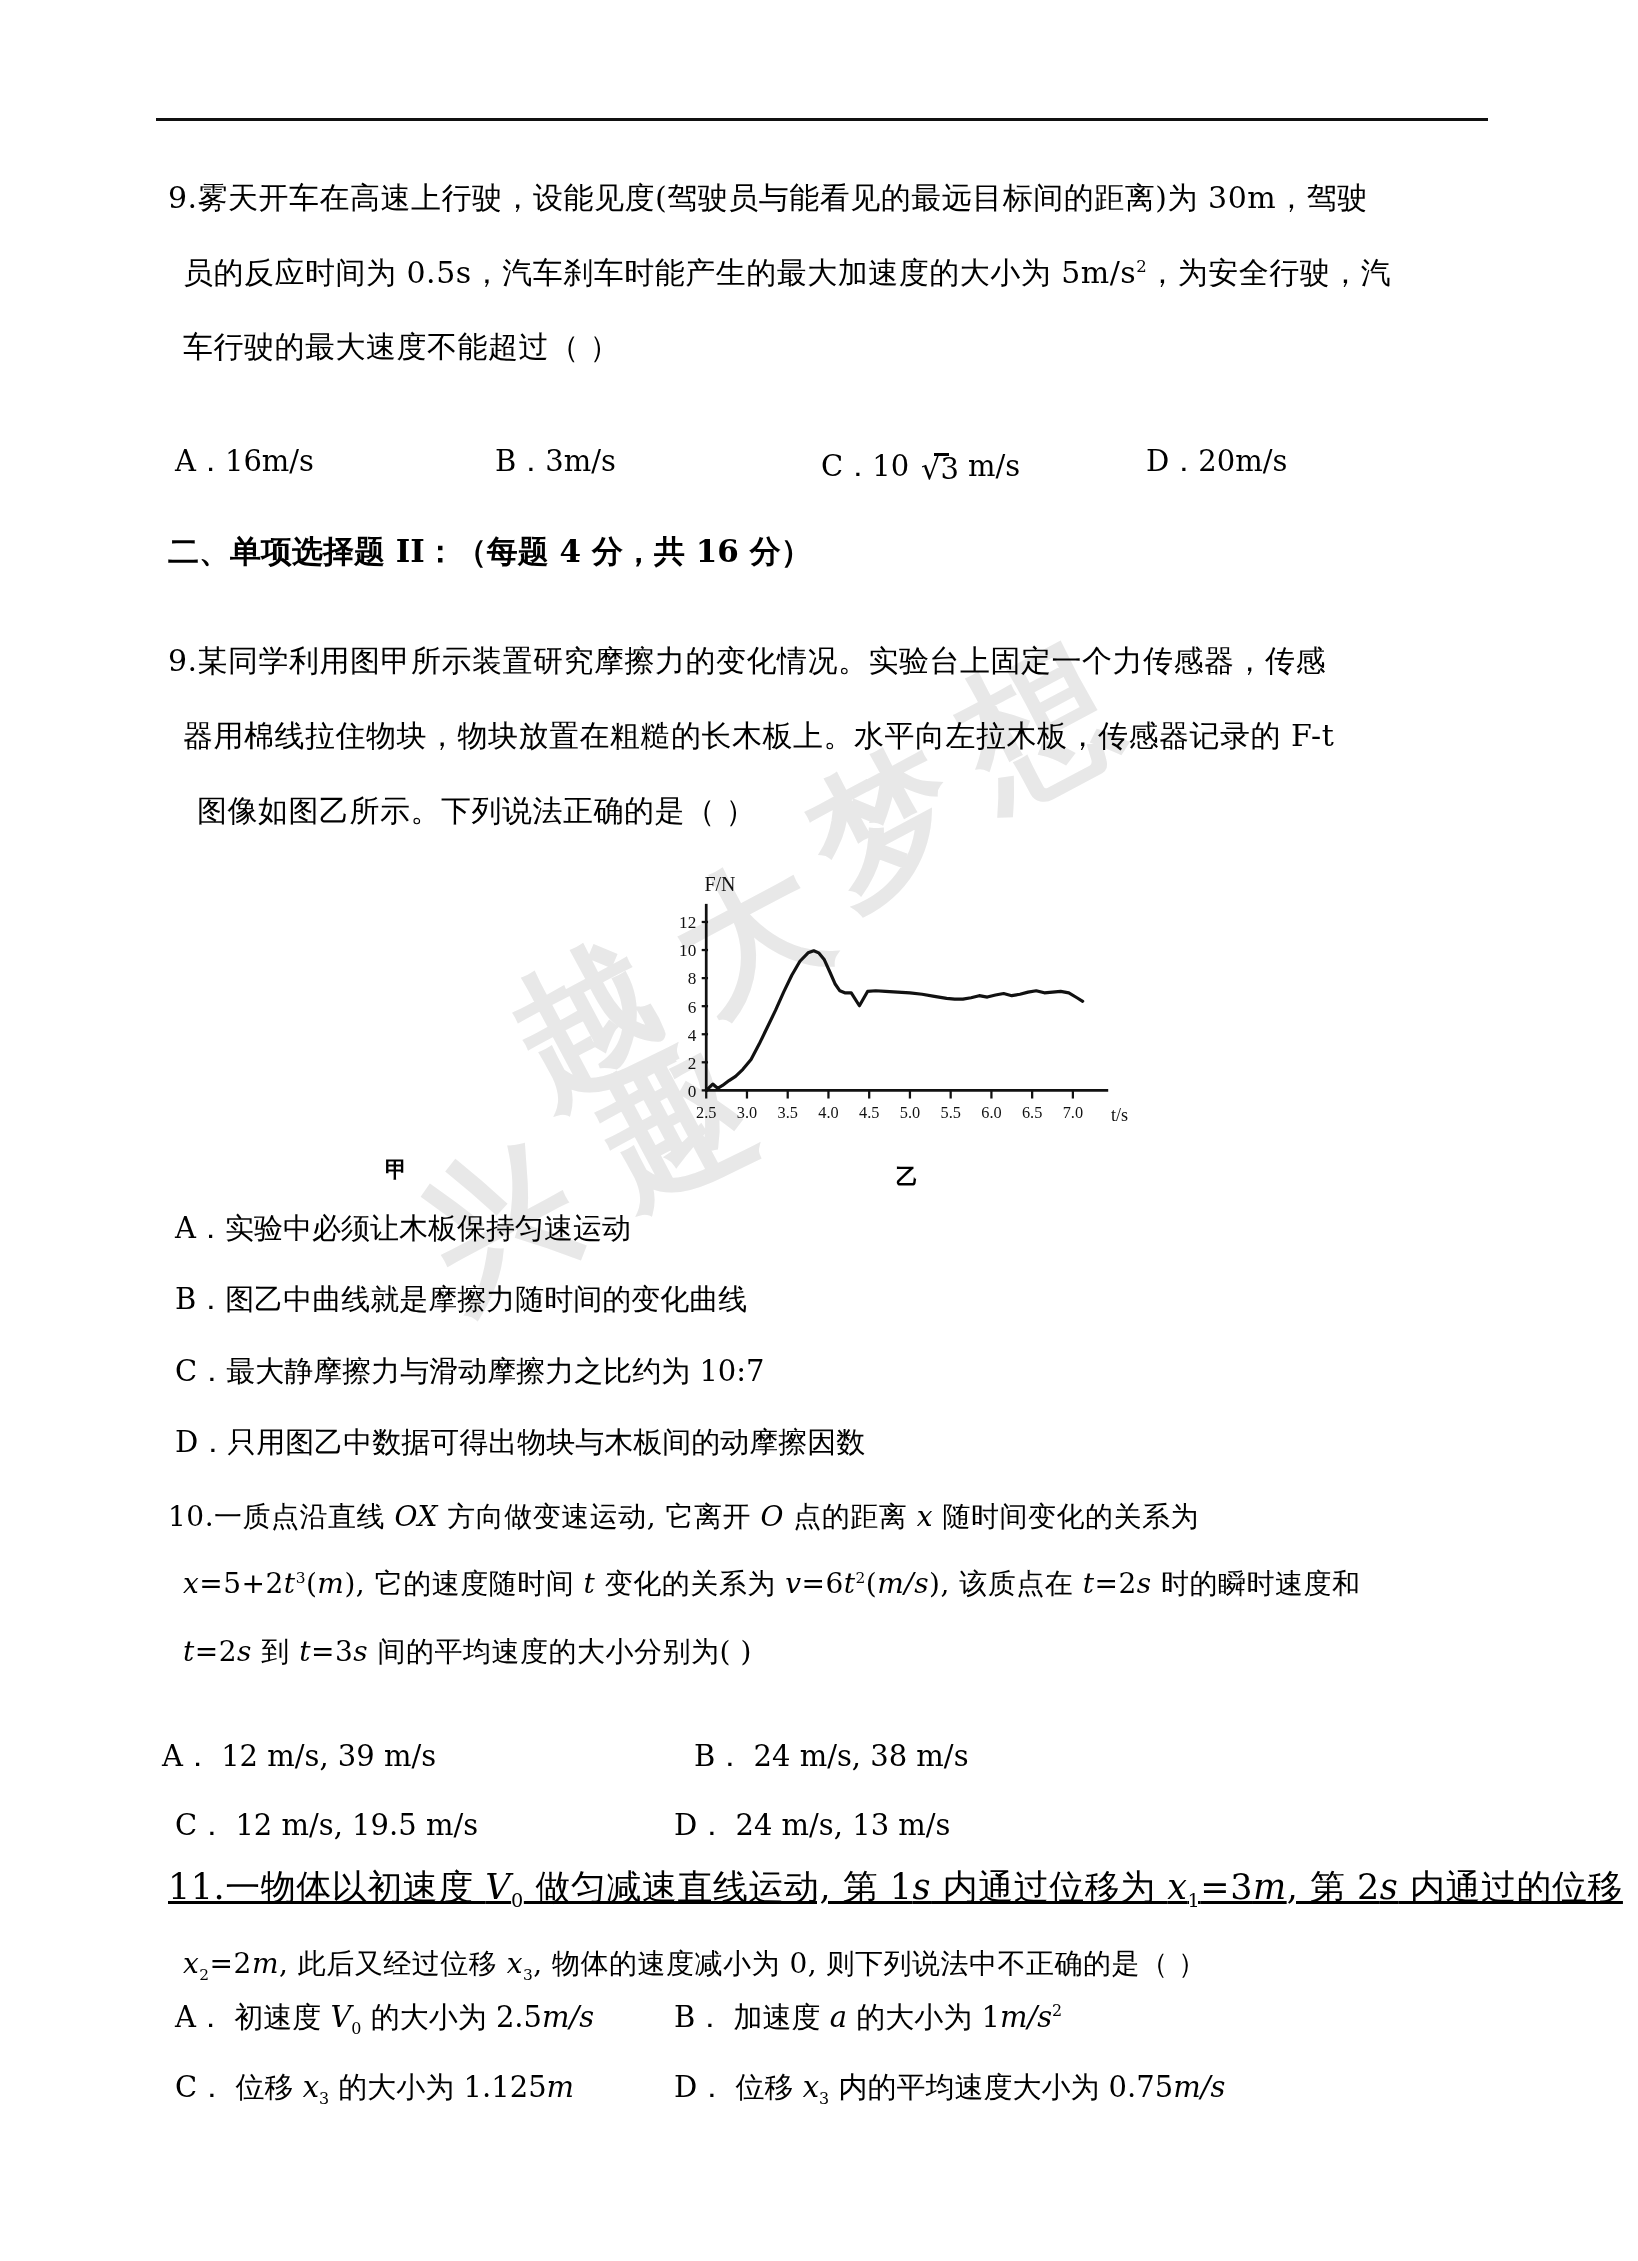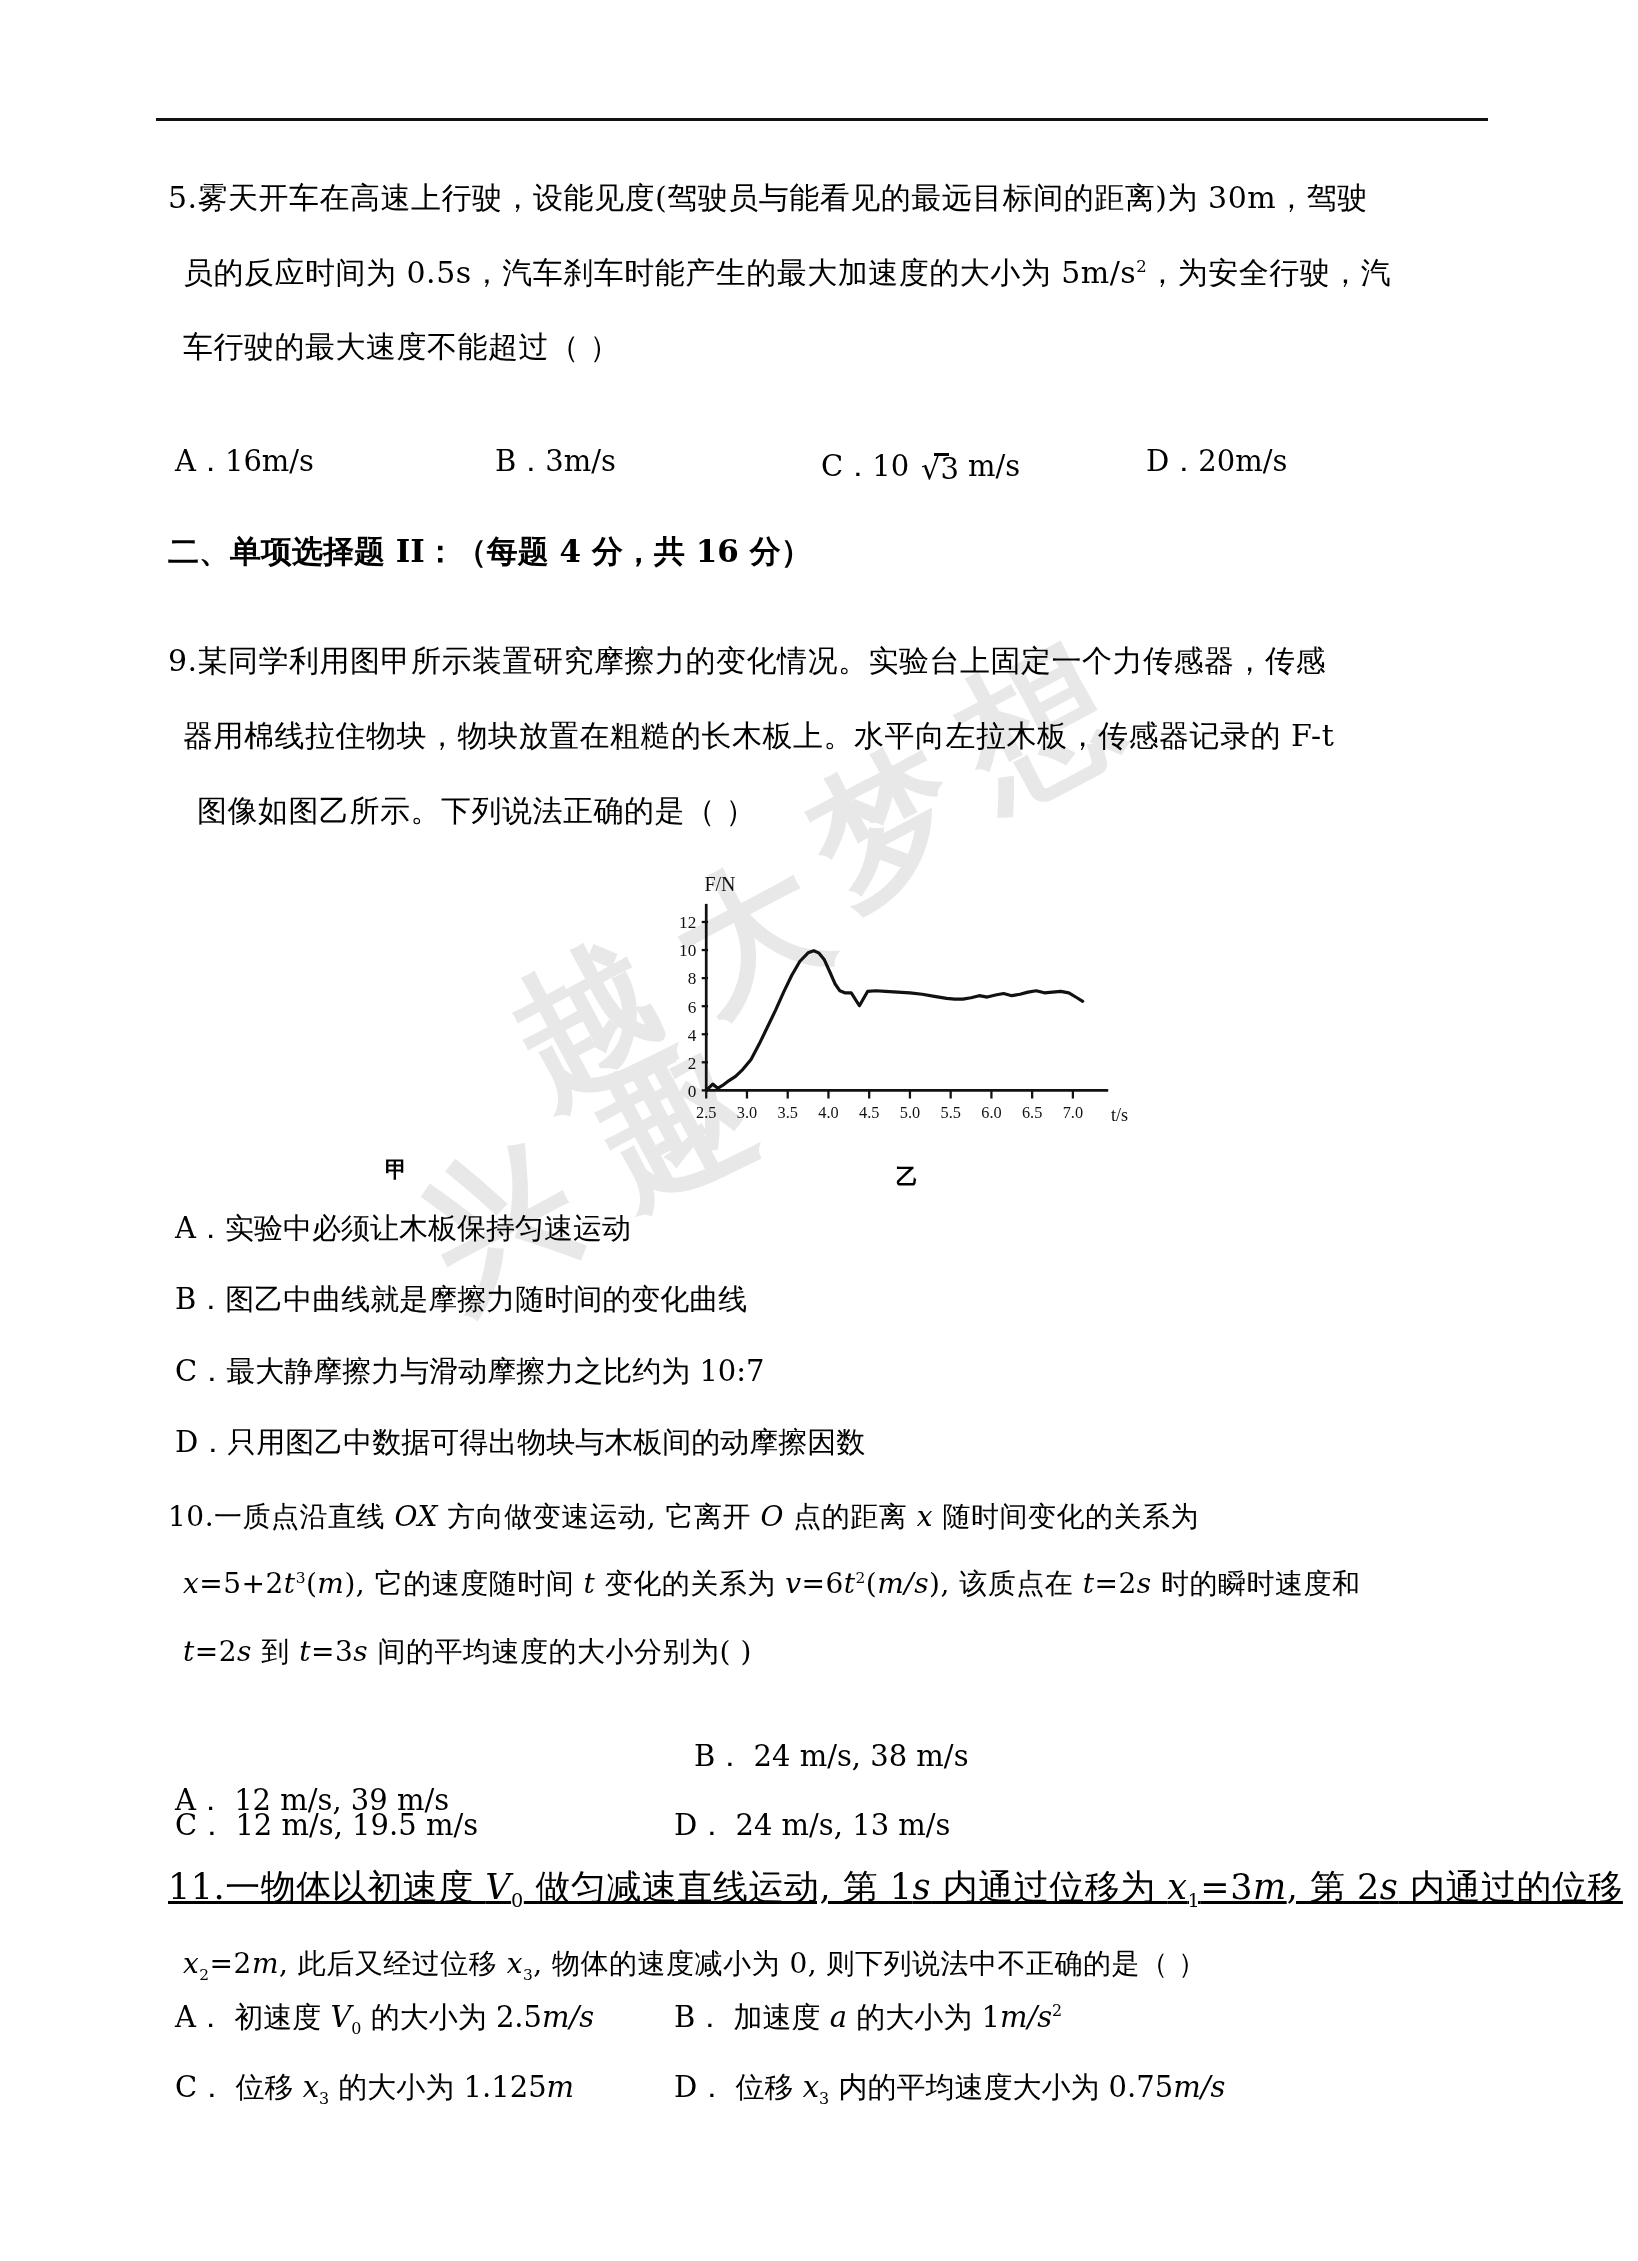--- a/index.html
+++ b/index.html
@@ -197,21 +197,21 @@
     <span class="wm-char" style="left:-18px; top:479px; font-size:149px; transform:rotate(-28deg);">兴</span>
     <span class="wm-char" style="left:154px; top:380px; font-size:149px; transform:rotate(-28deg);">趣</span>
     <span class="wm-char" style="left:235px; top:194px; font-size:145px; transform:rotate(-28deg);">大</span>
     <span class="wm-char" style="left:72px; top:280px; font-size:149px; transform:rotate(-28deg);">越</span>
     <span class="wm-char" style="left:371px; top:86px; font-size:145px; transform:rotate(-28deg);">梦</span>
     <span class="wm-char" style="left:520px; top:-18px; font-size:149px; transform:rotate(-28deg);">想</span>
   </div>
 
   <div class="content">
 
-    <div class="q-line cjk" style="left:168px; top:181px;">5.雾天开车在高速上行驶，设能见度(驾驶员与能看见的最远目标间的距离)为 30m，驾驶</div>
+    <div class="q-line cjk" style="left:168px; top:181px;">9.雾天开车在高速上行驶，设能见度(驾驶员与能看见的最远目标间的距离)为 30m，驾驶</div>
     <div class="q-line cjk" style="left:183px; top:256px;">
       <span>员的反应时间为 0.5s，汽车刹车时能产生的最大加速度的大小为 5m/s<sup>2</sup>，为安全行驶，汽</span>
     </div>
     <div class="q-line cjk" style="left:183px; top:330px;">车行驶的最大速度不能超过（      ）</div>
 
     <div class="opt cjk" style="left:175px; top:445px;">A．16m/s</div>
     <div class="opt cjk" style="left:495px; top:445px;">B．3m/s</div>
     <div class="opt cjk" style="left:821px; top:450px;">
       <span>C．10</span>
       <span class="sqrt-wrap">
@@ -302,21 +302,21 @@
     <div class="q-line cjk" style="left:168px; top:1501px; font-size:28px;">
       <span>10.一质点沿直线 <span class="ital">OX</span> 方向做变速运动, 它离开 <span class="ital">O</span> 点的距离 <span class="ital">x</span> 随时间变化的关系为</span>
     </div>
     <div class="q-line cjk" style="left:183px; top:1568px; font-size:28px;">
       <span><span class="ital">x</span>=5+2<span class="ital">t</span><sup>3</sup>(<span class="ital">m</span>), 它的速度随时间 <span class="ital">t</span> 变化的关系为 <span class="ital">v</span>=6<span class="ital">t</span><sup>2</sup>(<span class="ital">m/s</span>), 该质点在 <span class="ital">t</span>=2<span class="ital">s</span> 时的瞬时速度和</span>
     </div>
     <div class="q-line cjk" style="left:183px; top:1636px; font-size:28px;">
       <span><span class="ital">t</span>=2<span class="ital">s</span> 到 <span class="ital">t</span>=3<span class="ital">s</span> 间的平均速度的大小分别为(      )</span>
     </div>
 
-    <div class="opt cjk" style="left:175px; top:1740px; font-style:normal;margin-top:44px;">A． 12  m/s, 39  m/s</div>
+    <div class="opt cjk" style="left:162px; top:1740px; font-style:normal;">A． 12  m/s, 39  m/s</div>
     <div class="opt cjk" style="left:674px; top:1740px;margin-left:20px;">B． 24  m/s, 38  m/s</div>
     <div class="opt cjk" style="left:175px; top:1809px;">C． 12  m/s, 19.5  m/s</div>
     <div class="opt cjk" style="left:674px; top:1809px;">D． 24  m/s, 13  m/s</div>
 
     <div class="q-line cjk" style="left:168px; top:1867px; font-size:35px;text-decoration:underline;">
       <span>11.一物体以初速度 <span class="ital">V</span><sub>0</sub> 做匀减速直线运动, 第 1<span class="ital">s</span> 内通过位移为 <span class="ital">x</span><sub>1</sub>=3<span class="ital">m</span>, 第 2<span class="ital">s</span> 内通过的位移</span>
     </div>
     <div class="q-line cjk" style="left:183px; top:1936px; font-size:28px;margin-top:12px;">
       <span><span class="ital">x</span><sub>2</sub>=2<span class="ital">m</span>, 此后又经过位移 <span class="ital">x</span><sub>3</sub>, 物体的速度减小为 0, 则下列说法中不正确的是（    ）</span>
     </div>

